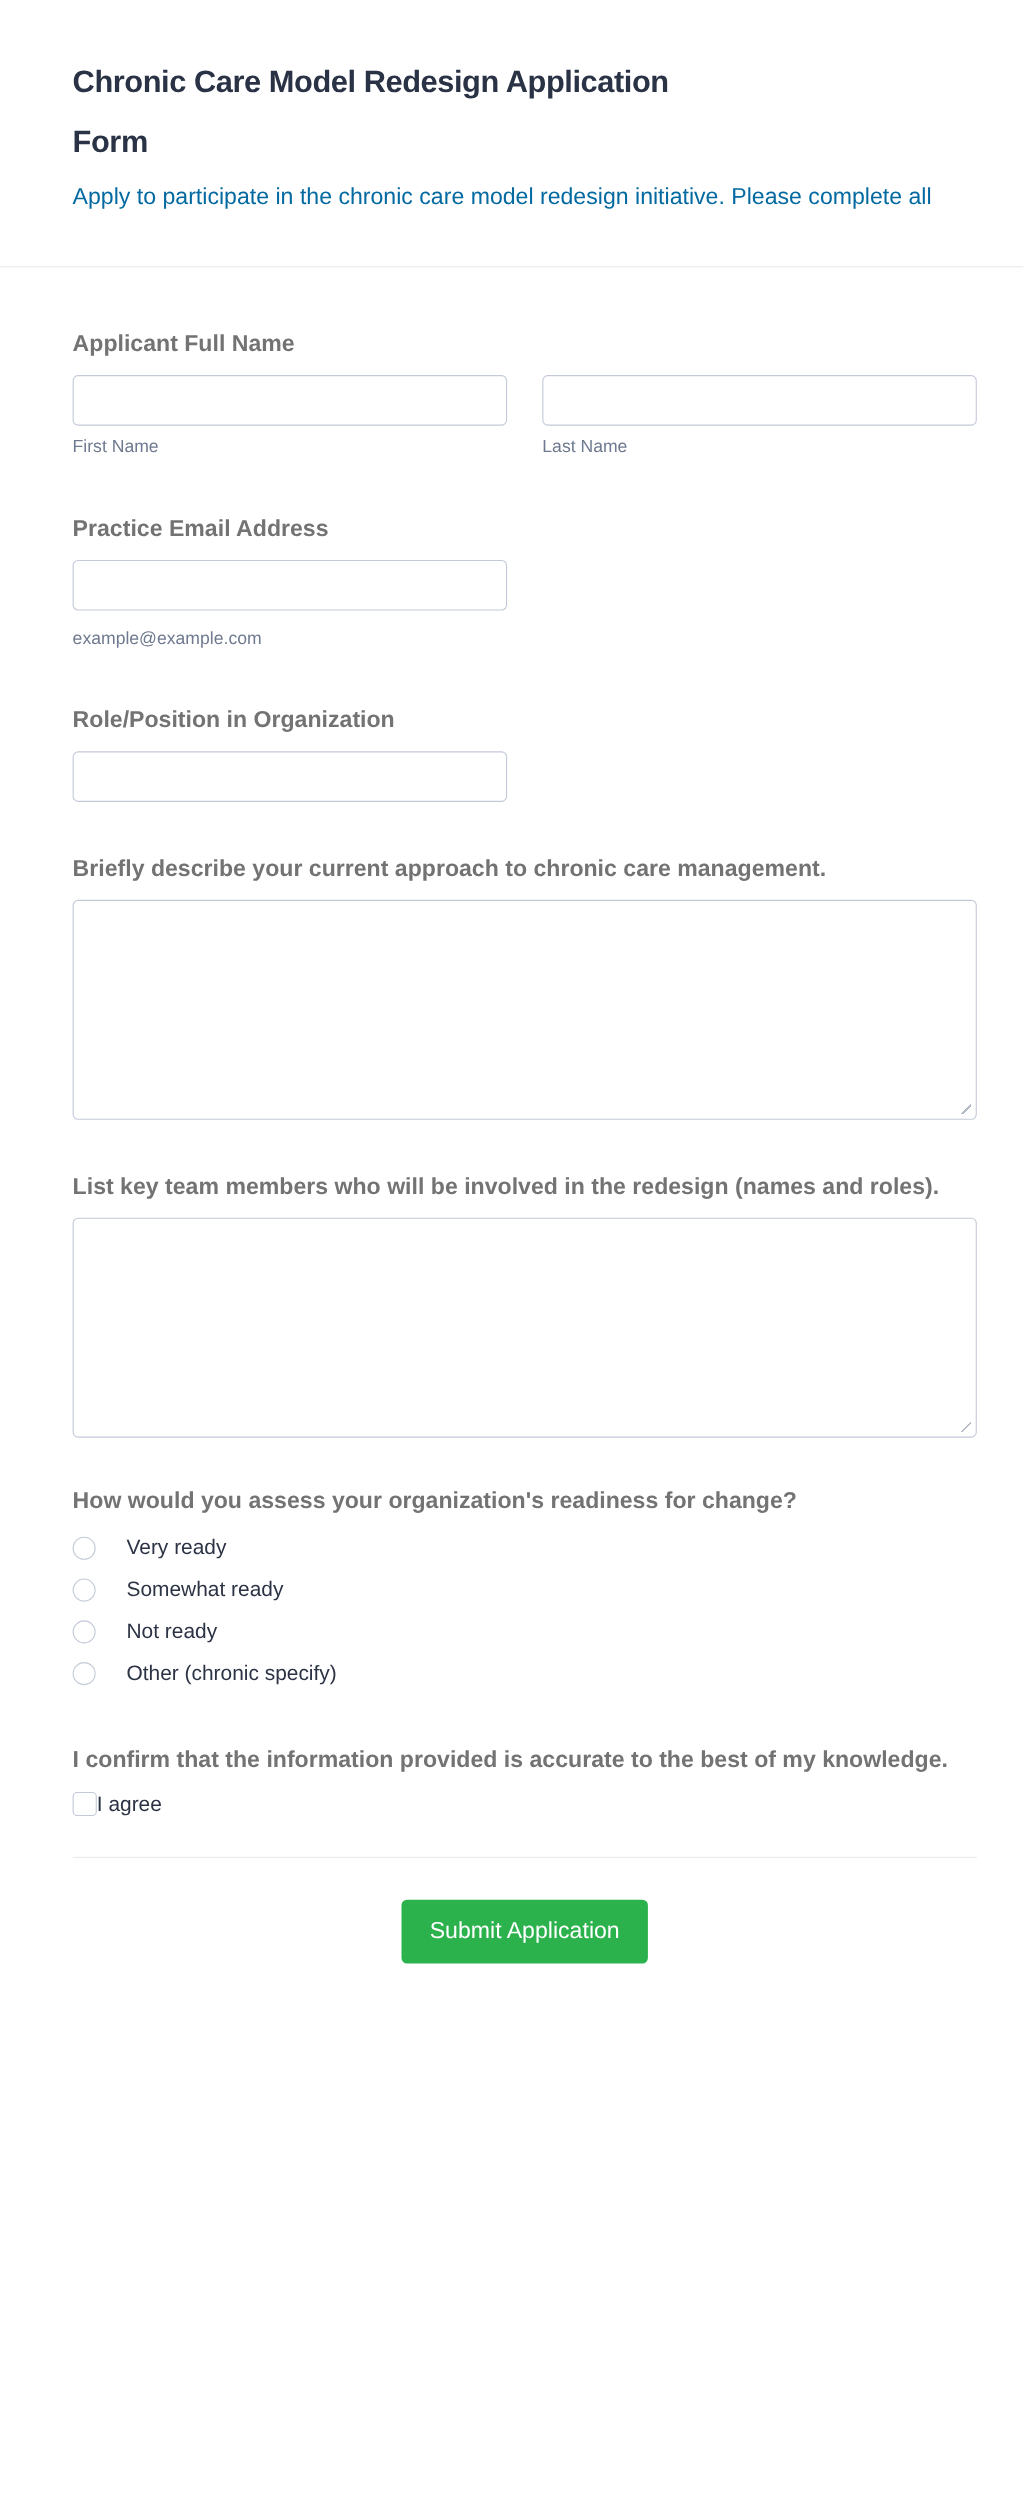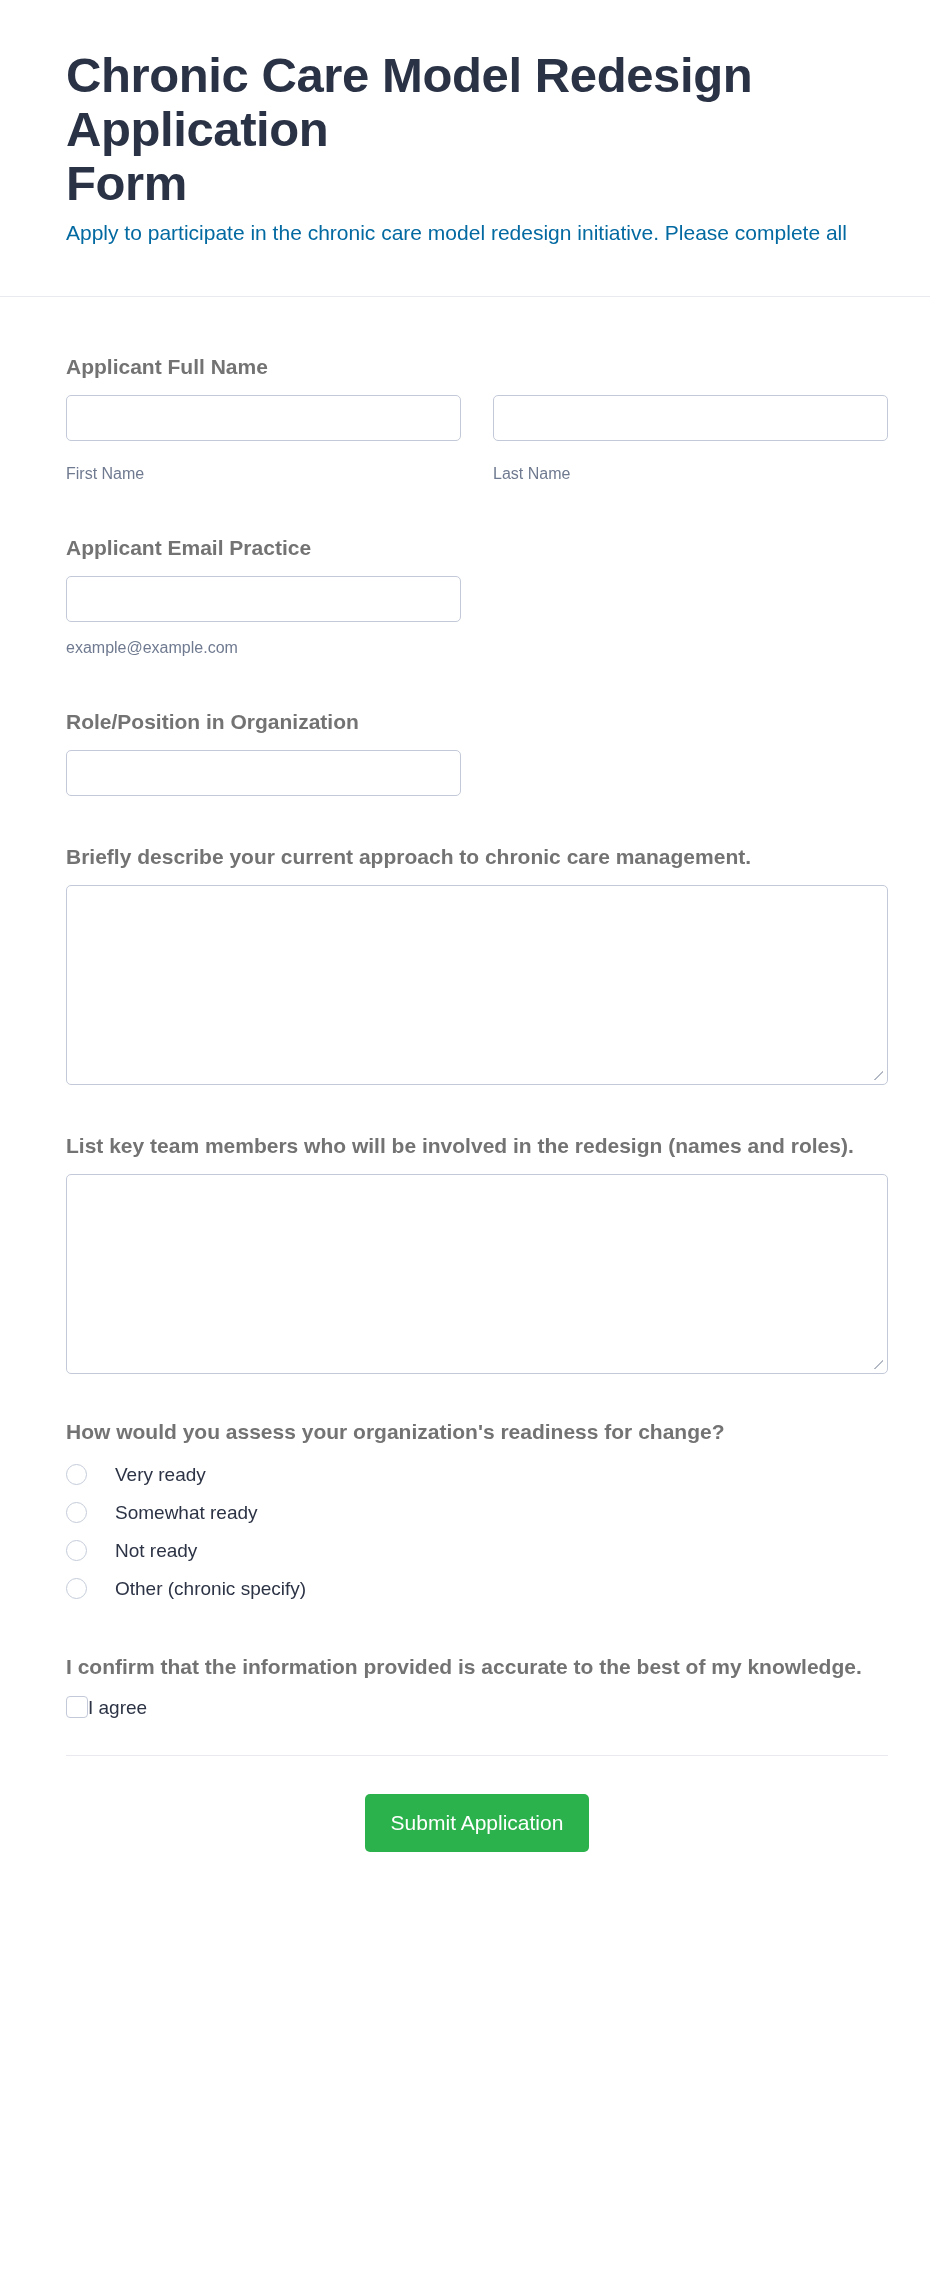--- a/index.html
+++ b/index.html
@@ -12,21 +12,21 @@
     color: #2c3345;
     overflow: hidden;
   }
   .page { width:930px; height:2283px; display:flex; flex-direction:column; }
 
   
   .header {
     padding: 48px 66px 49px 66px;
     border-bottom: 1px solid #e8eaef;
   }
-  .title { margin:0; font-size:49px; line-height:54px; font-weight:700; color:#2a3245; letter-spacing:-0.4px; }
+  .title { margin:0; font-size:28px; line-height:54px; font-weight:700; color:#2a3245; letter-spacing:-0.4px; }
   .title span { display:block; }
   .subtitle { margin:8px 0 0 0; font-size:21px; line-height:29px; font-weight:400; color:#0369a1; }
   .subtitle span { display:block; }
 
   
   .form-body { padding: 0 42px 0 66px; }
   .field { margin-top:47px; }
   .field-label {
     display:block;
     font-size:21px; line-height:26px;
@@ -39,21 +39,21 @@
     border:1px solid #c3c9d8;
     border-radius:5px;
     background:#fff;
     font-family:"Liberation Sans", sans-serif;
     font-size:19px; color:#2c3345;
     padding:0 12px;
     outline:none;
   }
   .input-row { display:flex; gap:32px; }
   .input-row .text-input { flex:1 1 0; width:auto; }
-  .sublabel-row { display:flex; gap:32px; margin-top:23px; }
+  .sublabel-row { display:flex; gap:32px; margin-top:10px; }
   .sublabel-row .cell { flex:1 1 0; }
   .sublabel { font-size:16px; line-height:20px; color:#6f7a90; font-weight:400; }
   .sublabel.single { display:block; margin-top:16px; }
 
   .textarea-wrap { position:relative; width:822px; }
   .big-textarea {
     display:block;
     width:822px; height:200px;
     border:1px solid #c3c9d8;
     border-radius:5px;
@@ -133,21 +133,21 @@
         <input class="text-input" type="text" value="" style="">
         <input class="text-input" type="text" value="" style="">
       </div>
       <div class="sublabel-row">
         <div class="cell"><span class="sublabel">First Name</span></div>
         <div class="cell"><span class="sublabel">Last Name</span></div>
       </div>
     </div>
 
     <div class="field" style="margin-top:51px;">
-      <label class="field-label">Applicant Email Practice</label>
+      <label class="field-label">Practice Email Address</label>
       <input class="text-input" type="text" value="" style="">
       <span class="sublabel single">example@example.com</span>
     </div>
 
 
     <div class="field" style="margin-top:51px;">
       <label class="field-label">Role/Position in Organization</label>
       <input class="text-input" type="text" value="" style="">
     </div>
 

